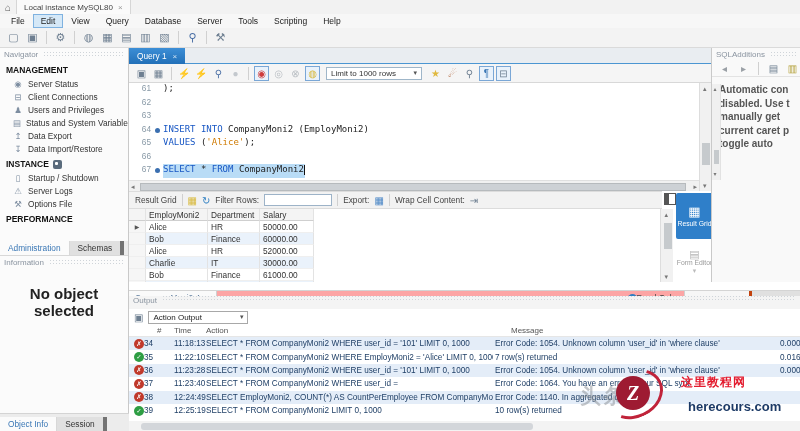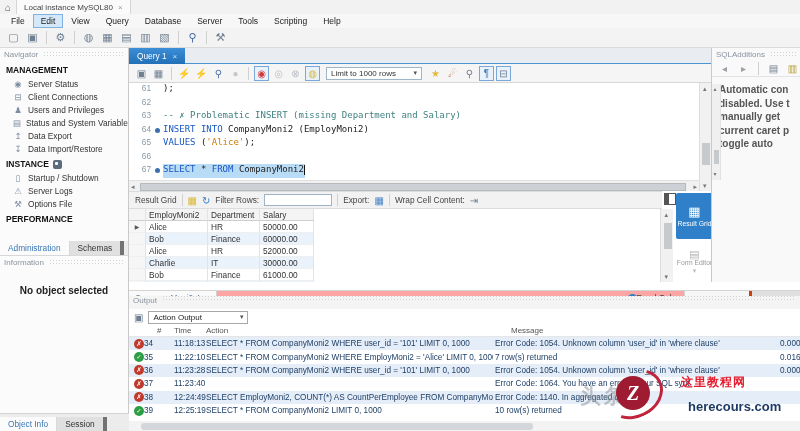--- a/index.html
+++ b/index.html
@@ -23,21 +23,21 @@
 .panel-hdr{height:13px;display:flex;align-items:center;padding:0 4px;font-size:8px;color:#8a94a0}
 .nav-sec-label{font-size:8.5px;font-weight:bold;color:#111;padding:4px 6px 2px 6px;display:flex;align-items:center;gap:4px}
 .nav-item{height:13px;display:flex;align-items:center;gap:5px;padding-left:13px;font-size:8.3px;color:#333;white-space:nowrap}
 .nav-ico{width:10px;text-align:center;color:#7d8da0;font-size:8.5px}
 .inst-ico{width:9px;height:9px;background:#5a6b7c;border-radius:2px;display:inline-block;position:relative}
 .inst-ico:after{content:"";position:absolute;left:2px;top:2px;width:3px;height:3px;background:#fff;border-radius:1px}
 #admin-tabs{margin-top:15px;height:15px;background:#ececec;display:flex;align-items:flex-end;border-bottom:1px solid #d8d8d8}
 .side-tab{height:14px;display:flex;align-items:center;padding:0 8px;font-size:8.3px}
 .side-tab.active{background:#fbfbfb;color:#3a77b5;border-right:1px solid #d8d8d8}
 .side-tab.inactive{background:#e0e0e0;color:#333;border-right:4px solid #737373}
-#no-object{margin-top:16px;text-align:center;font-weight:bold;font-size:10px;color:#222}
+#no-object{margin-top:16px;text-align:center;font-weight:bold;font-size:15px;color:#222}
 #sidebar-bottom{left:0;top:413px;width:146px;height:18px;background:#ececec;border-top:1px solid #d4d4d4;display:flex;align-items:flex-end}
 
 #query-tabstrip{left:129px;top:48px;width:582px;height:16px;background:#e9edf1;border-bottom:1px solid #4b96d2;display:flex}
 #query-tab{height:16px;display:flex;align-items:center;gap:6px;padding:0 8px;background:linear-gradient(#3c8ed6,#2270b8);color:#fff;font-size:8.3px}
 #query-tab .x{color:#cfe2f3;font-size:8px}
 #query-toolbar{left:129px;top:64px;width:582px;height:19px;background:#f5f5f5;border-bottom:1px solid #d8d8d8;display:flex;align-items:center;gap:2px;padding-left:5px}
 .qt-icon{width:15px;height:15px;display:flex;align-items:center;justify-content:center;font-size:10px}
 .qt-icon.boxed{border:1px solid #7aa7d6;background:#e9f2fb}
 #limit-select{width:96px;height:13px;border:1px solid #9fb6c9;background:#fff;display:flex;align-items:center;justify-content:space-between;padding:0 4px;font-size:8px;color:#333;margin:0 4px}
 #limit-select .caret{color:#555;font-size:7px}
@@ -261,21 +261,20 @@
       <span class="ed-code"><span class="c-plain">);</span></span>
     </div>
     <div class="ed-line">
       <span class="ed-num">62</span>
       <span class="ed-dot"></span>
       <span class="ed-code"></span>
     </div>
     <div class="ed-line">
       <span class="ed-num">63</span>
       <span class="ed-dot"></span>
-      <span class="ed-code"><span class="c-comment">-- ✗ Problematic INSERT (missing Department and Salary)</span></span>
     </div>
     <div class="ed-line">
       <span class="ed-num">64</span>
       <span class="ed-dot on"></span>
       <span class="ed-code"><span class="c-kw">INSERT INTO </span><span class="c-plain">CompanyMoni2 (EmployMoni2)</span></span>
     </div>
     <div class="ed-line">
       <span class="ed-num">65</span>
       <span class="ed-dot"></span>
       <span class="ed-code"><span class="c-kw">VALUES </span><span class="c-plain">(</span><span class="c-str">'Alice'</span><span class="c-plain">);</span></span>
@@ -434,20 +433,21 @@
         <span class="o-num">36</span>
         <span class="o-time">11:23:28</span>
         <span class="o-action">SELECT * FROM CompanyMoni2 WHERE user_id = '101' LIMIT 0, 1000</span>
         <span class="o-msg">Error Code: 1054. Unknown column 'user_id' in 'where clause'</span>
         <span class="o-dur">0.000</span>
       </div>
       <div class="out-row">
         <span class="st-ico st-error">✗</span>
         <span class="o-num">37</span>
         <span class="o-time">11:23:40</span>
+        <span class="o-action">SELECT * FROM CompanyMoni2 WHERE user_id =</span>
         <span class="o-msg">Error Code: 1064. You have an error in your SQL synt</span>
         <span class="o-dur"></span>
       </div>
       <div class="out-row alt">
         <span class="st-ico st-error">✗</span>
         <span class="o-num">38</span>
         <span class="o-time">12:24:49</span>
         <span class="o-action">SELECT EmployMoni2, COUNT(*) AS CountPerEmployee FROM CompanyMoni2 LIMIT 0, 1...</span>
         <span class="o-msg">Error Code: 1140. In aggregated qu</span>
         <span class="o-dur"></span>

